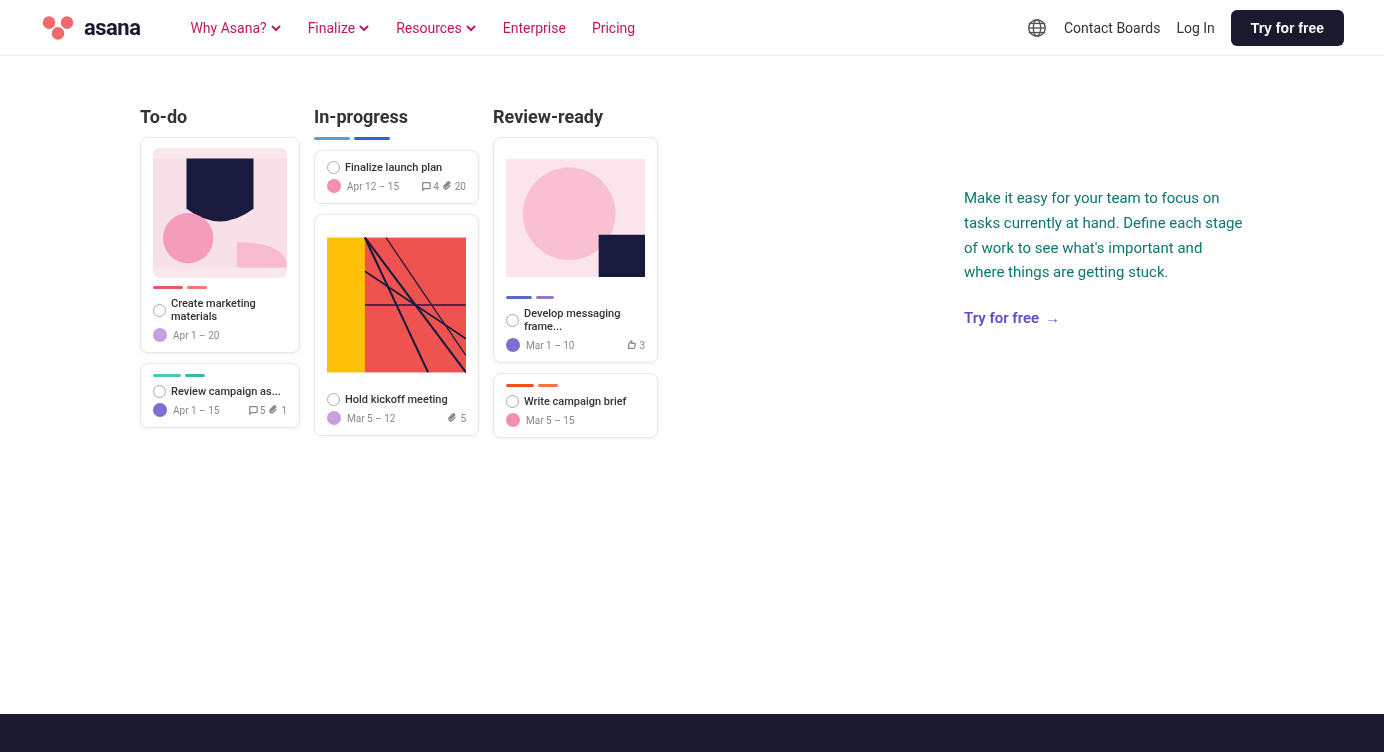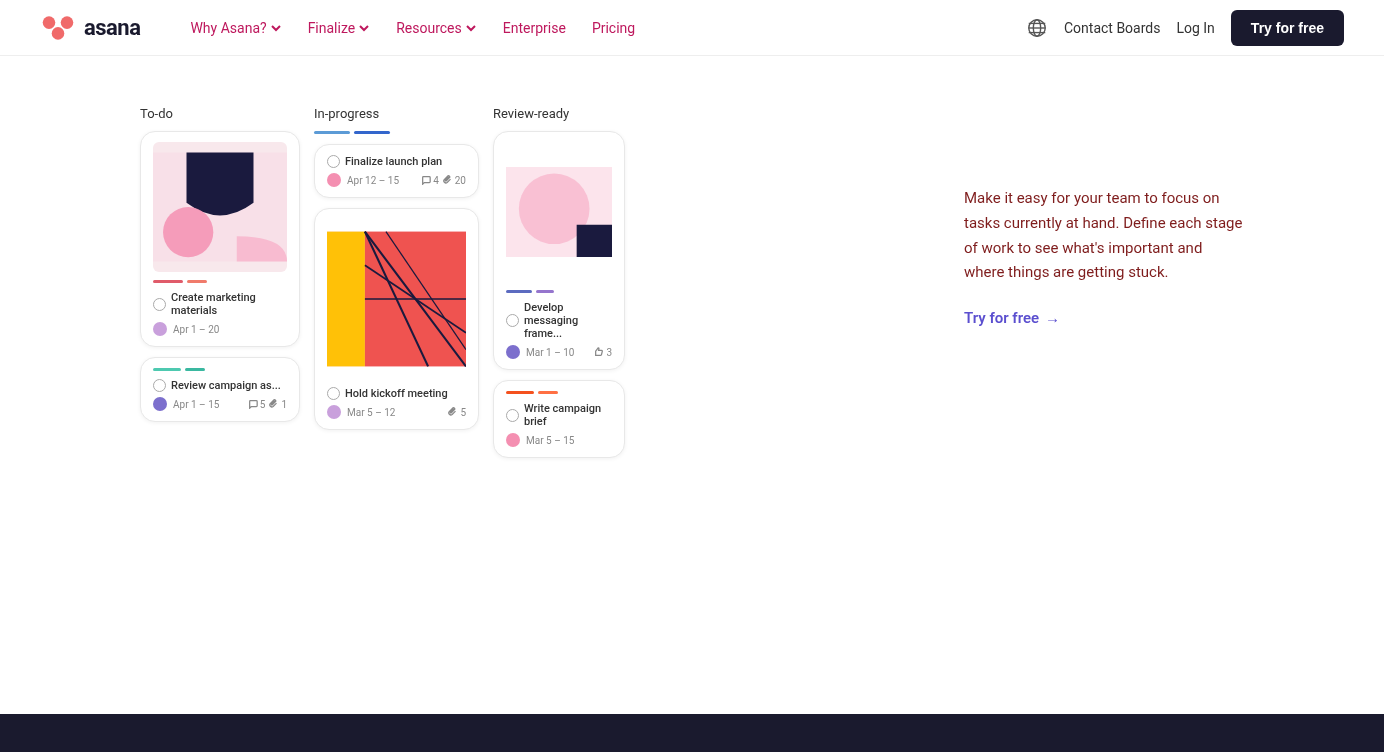--- a/index.html
+++ b/index.html
@@ -34,24 +34,24 @@
       display: flex; padding: 40px 140px 60px 140px; gap: 0; align-items: flex-start;
     }
 
     
     .boards-illustration {
       display: flex; gap: 14px; flex: 1; align-items: flex-start; padding-top: 10px;
     }
 
     
     .col-todo { width: 160px; }
-    .col-label { font-size: 13px; font-weight: 400; color: #333; margin-bottom: 10px; }
+    .col-label { font-size: 18px; font-weight: 700; color: #333; margin-bottom: 10px; }
 
     .card {
-      background: #fff; border-radius: 15px; border: 1px solid #e8e8e8;
+      background: #fff; border-radius: 8px; border: 1px solid #e8e8e8;
       padding: 10px 12px; margin-bottom: 10px; box-shadow: 0 1px 4px rgba(0,0,0,0.06);
     }
     .card-image-todo {
       width: 100%; height: 130px; border-radius: 6px; overflow: hidden; margin-bottom: 8px;
       background: #f8e8ec;
     }
     .card-progress-bars { display: flex; gap: 4px; margin-bottom: 8px; }
     .bar { height: 3px; border-radius: 2px; }
     .bar-red { background: #e05b6a; width: 30px; }
     .bar-coral { background: #f07b6b; width: 20px; }
@@ -81,29 +81,29 @@
     .progress-indicators { display: flex; gap: 4px; margin-bottom: 10px; }
     .ind { height: 3px; border-radius: 2px; width: 36px; }
     .ind-blue { background: #5c9bd6; }
     .ind-dark { background: #3366cc; }
 
     .card-image-inprog {
       width: 100%; height: 160px; border-radius: 6px; overflow: hidden; margin-bottom: 8px;
     }
 
     
-    .col-review { width: 132px; }
+    .col-review { width: 165px; }
     .card-image-review {
       width: 100%; height: 140px; border-radius: 6px; overflow: hidden; margin-bottom: 8px;
     }
 
     
     .boards-desc { width: 340px; padding-left: 60px; padding-top: 90px; }
     .boards-title { font-size: 34px; font-weight: 700; color: #1a1a2e; margin-bottom: 16px; }
-    .boards-text { font-size: 15px; color: #7f1d1d; line-height: 1.65; margin-bottom: 24px; }
+    .boards-text { font-size: 15px; color: #0f766e; line-height: 1.65; margin-bottom: 24px; }
     .try-free-link {
       color: #5b4fcf; font-size: 15px; font-weight: 600; text-decoration: none;
       display: flex; align-items: center; gap: 6px; cursor: pointer;
     }
 
     
     footer {
       position: fixed; bottom: 0; left: 0; right: 0; height: 38px;
       background: #1a1a2e;
     }

